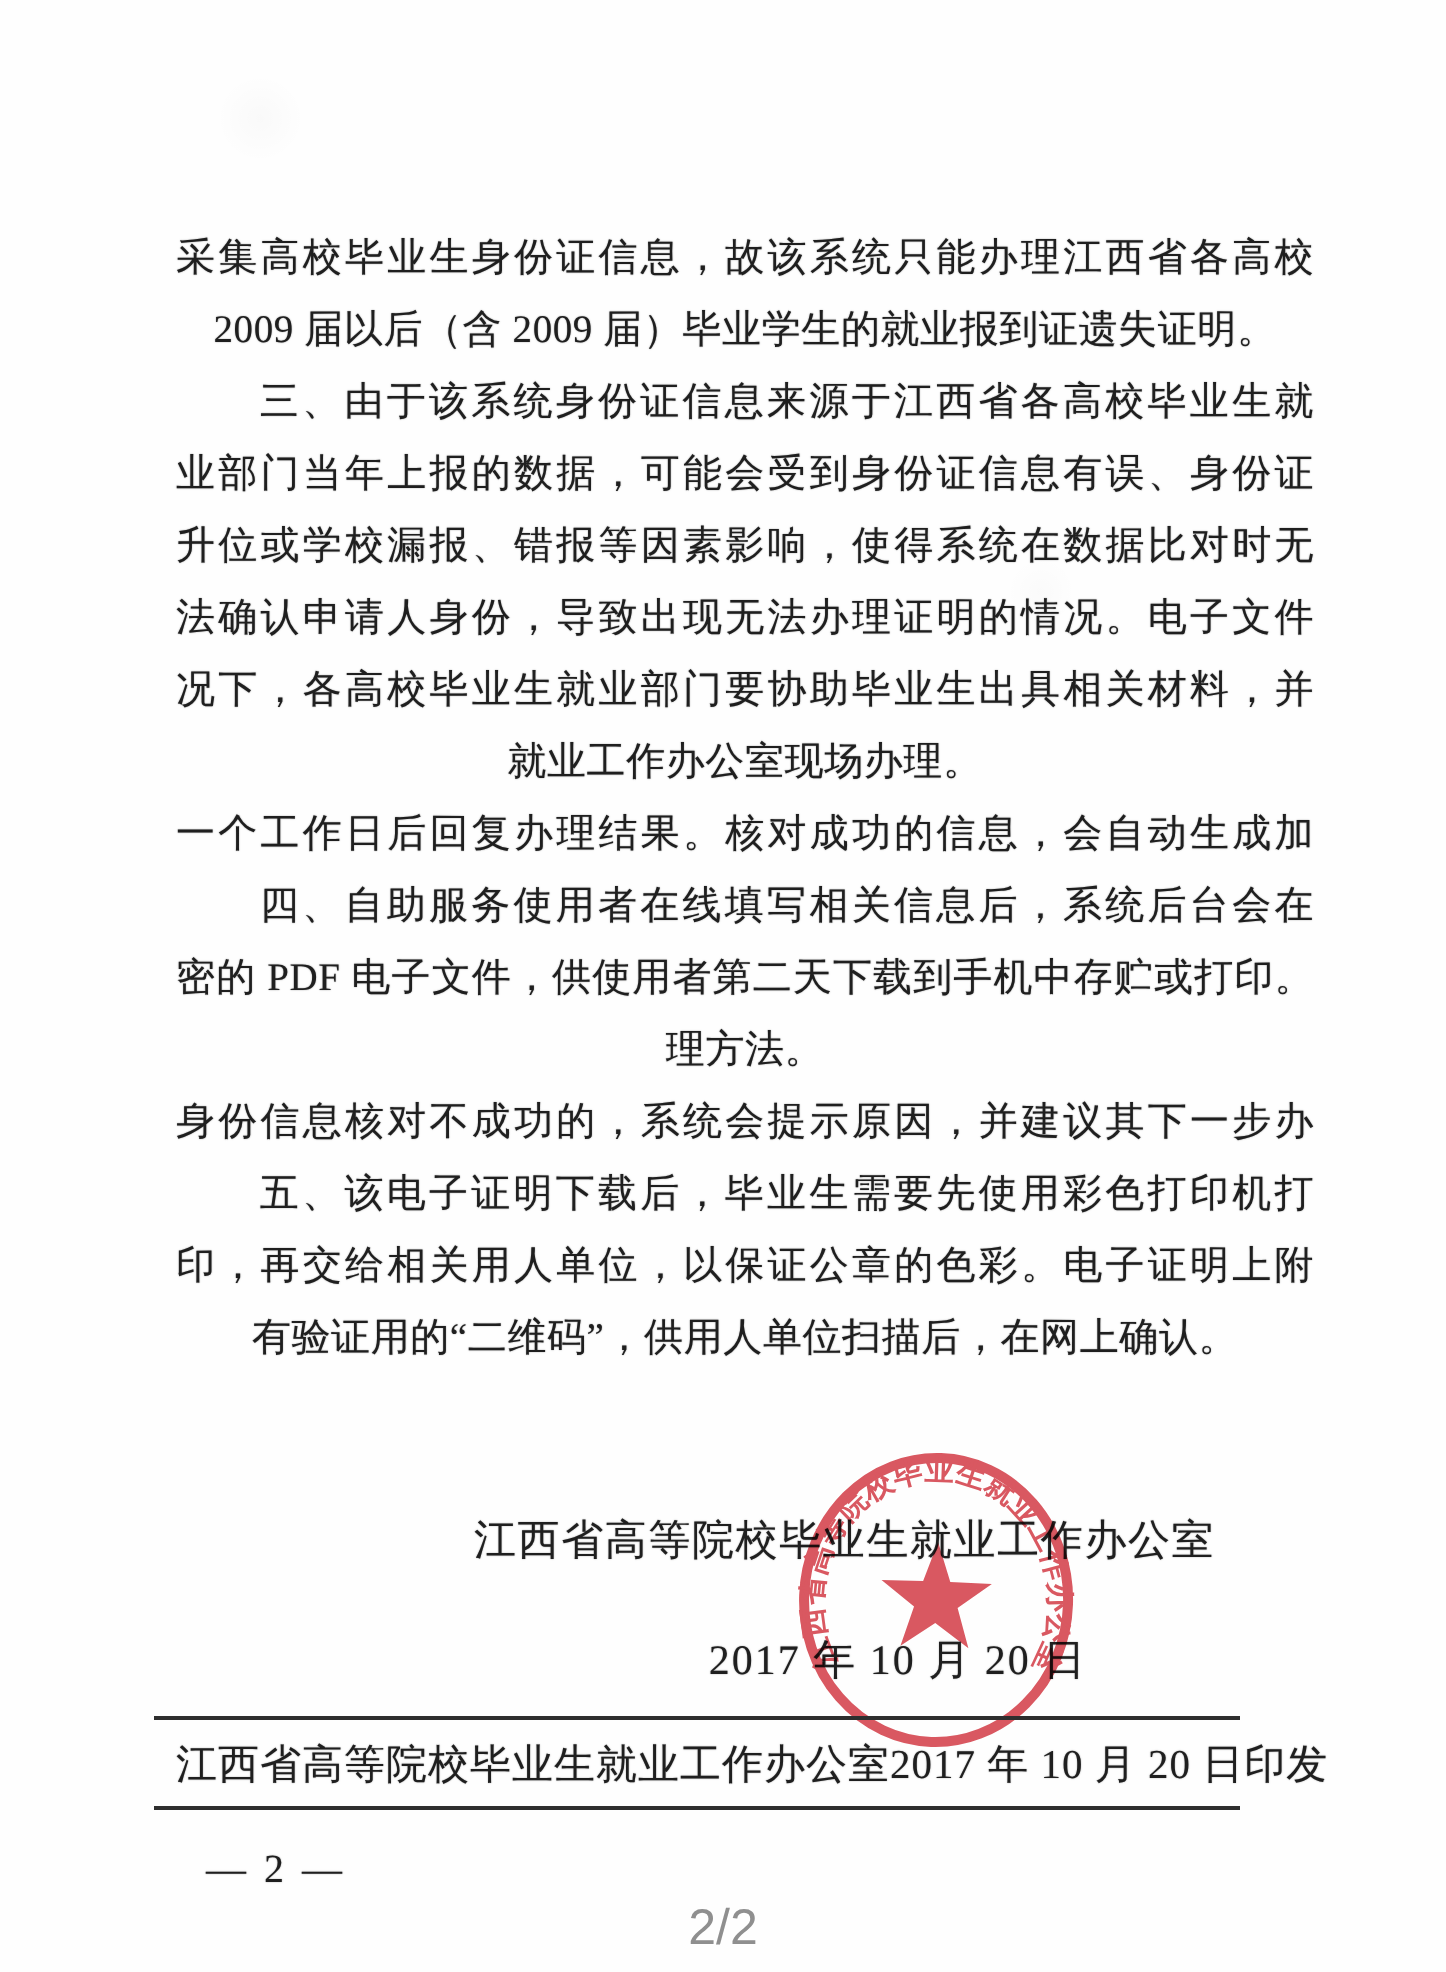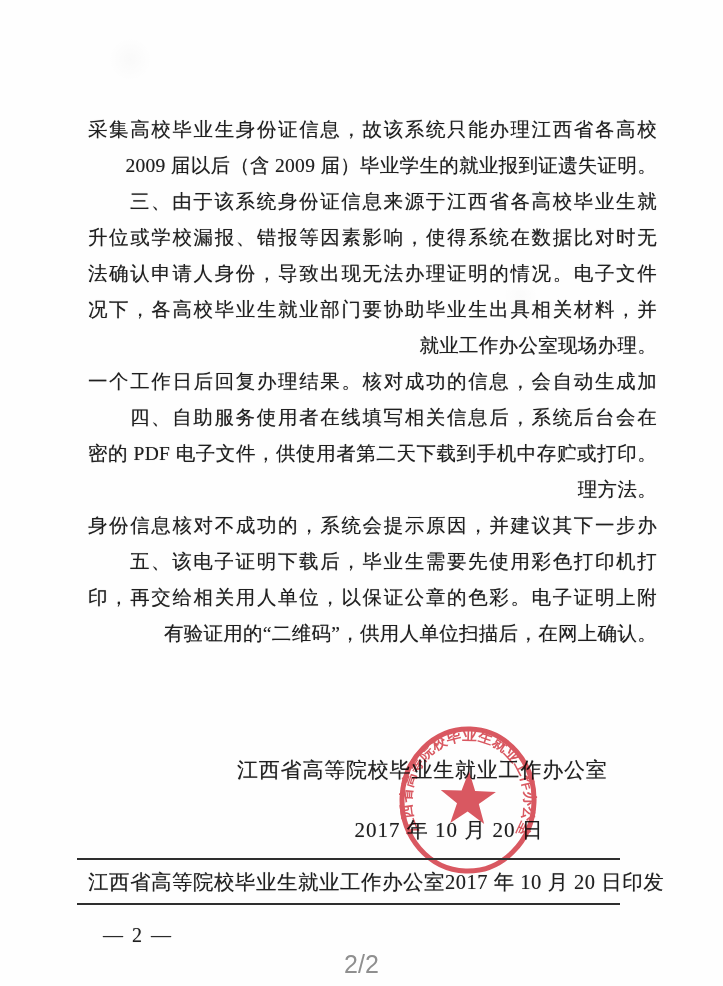--- a/index.html
+++ b/index.html
@@ -27,21 +27,21 @@
     line-height: 36px;
     letter-spacing: 0.3px;
     text-shadow: 0 0 0.7px rgba(25,25,25,0.55);
   }
   .line { width: 100%; font-family: Liberation Serif, serif; }
   .line.full {
     text-align: justify;
     text-align-last: justify;
     text-justify: inter-character;
   }
-  .line.last { text-align: right; }
+  .line.last { text-align: center; }
   .line.indent { text-indent: 2.15em; }
 
   
   .signature {
     position: absolute;
     left: 237px; top: 756px; width: 366px;
     font-size: 21px;
     text-shadow: 0 0 0.7px rgba(25,25,25,0.5);
   }
   .sig-org { white-space: nowrap; letter-spacing: 0.8px; }
@@ -96,20 +96,21 @@
 </style>
 </head>
 <body>
 
 <div class="page">
 
   <div class="doc-body">
     <div class="line full">采集高校毕业生身份证信息，故该系统只能办理江西省各高校</div>
     <div class="line last">2009 届以后（含 2009 届）毕业学生的就业报到证遗失证明。</div>
     <div class="line full indent">三、由于该系统身份证信息来源于江西省各高校毕业生就</div>
+    <div class="line full">业部门当年上报的数据，可能会受到身份证信息有误、身份证</div>
     <div class="line full">升位或学校漏报、错报等因素影响，使得系统在数据比对时无</div>
     <div class="line full">法确认申请人身份，导致出现无法办理证明的情况。电子文件</div>
     <div class="line full">况下，各高校毕业生就业部门要协助毕业生出具相关材料，并</div>
     <div class="line last">就业工作办公室现场办理。</div>
     <div class="line full">一个工作日后回复办理结果。核对成功的信息，会自动生成加</div>
     <div class="line full indent">四、自助服务使用者在线填写相关信息后，系统后台会在</div>
     <div class="line full">密的 PDF 电子文件，供使用者第二天下载到手机中存贮或打印。</div>
     <div class="line last">理方法。</div>
     <div class="line full">身份信息核对不成功的，系统会提示原因，并建议其下一步办</div>
     <div class="line full indent">五、该电子证明下载后，毕业生需要先使用彩色打印机打</div>

